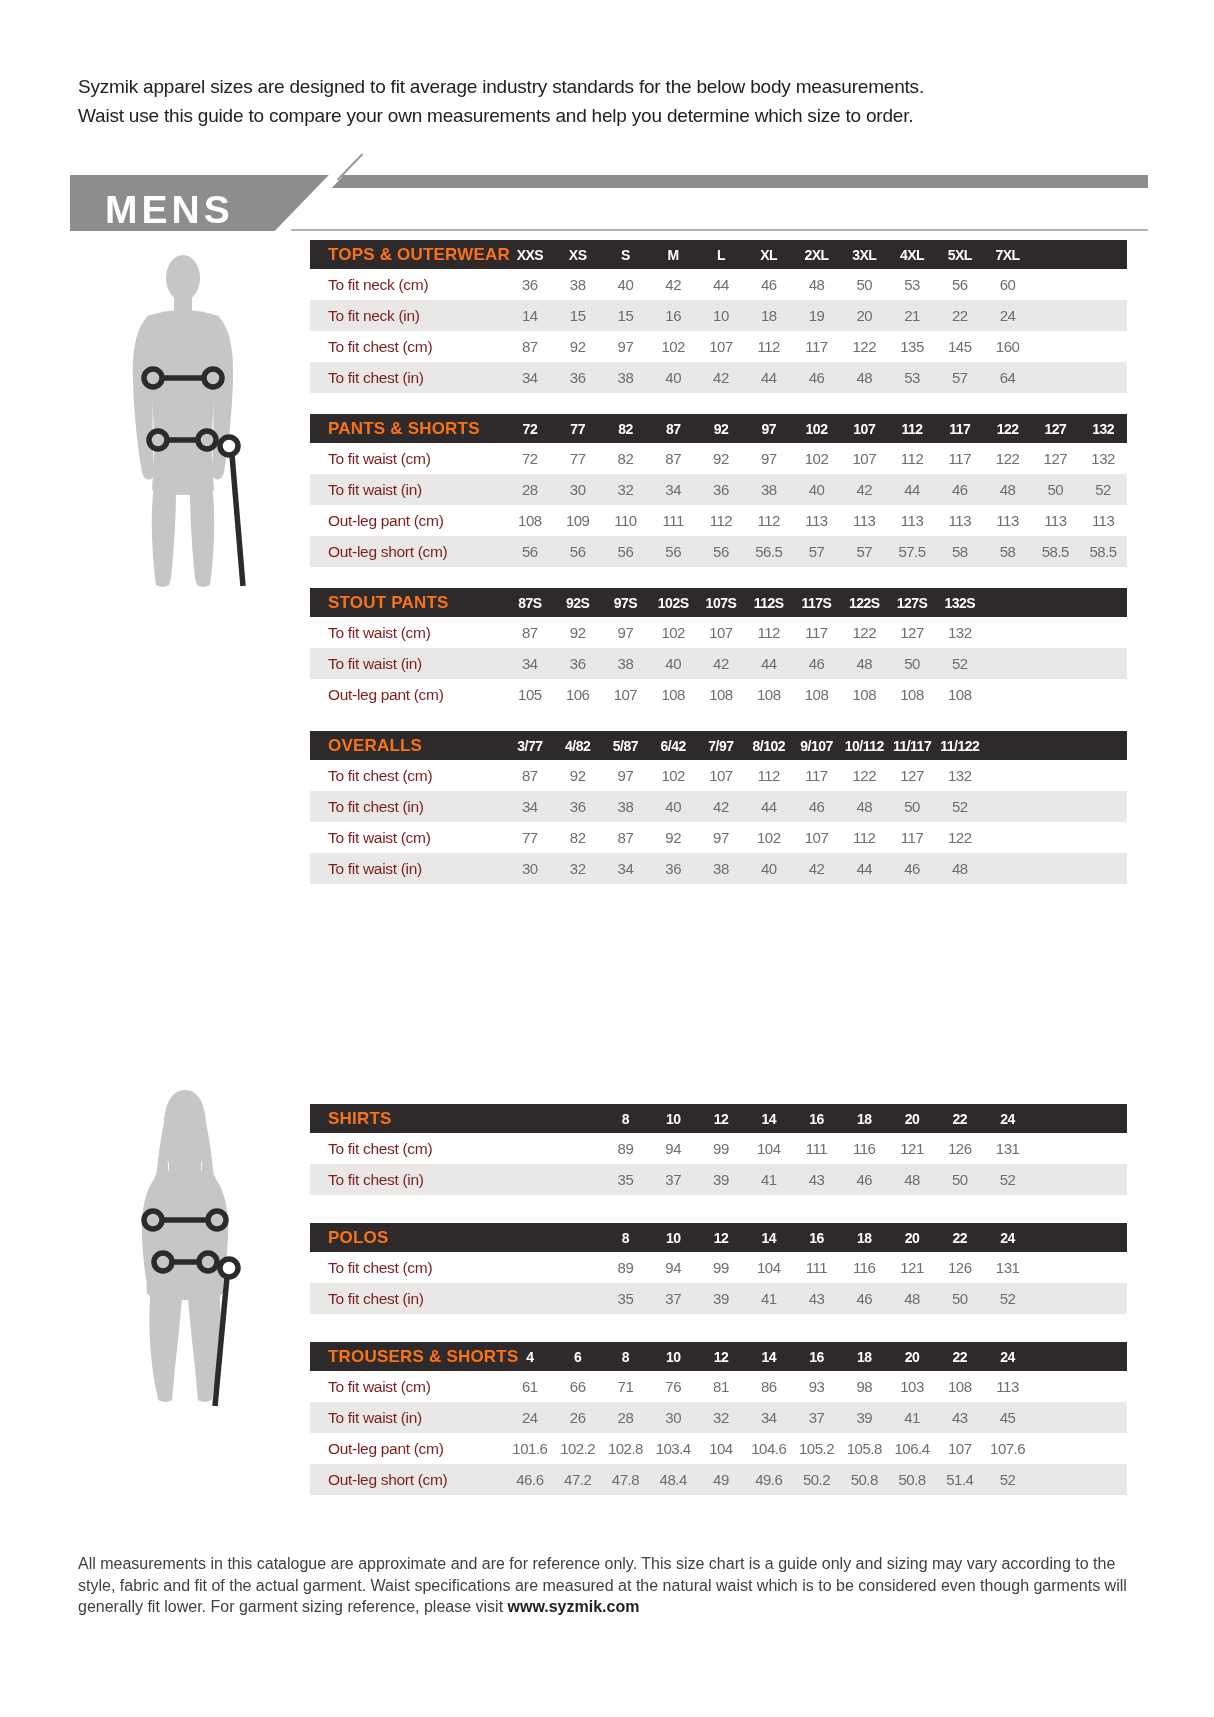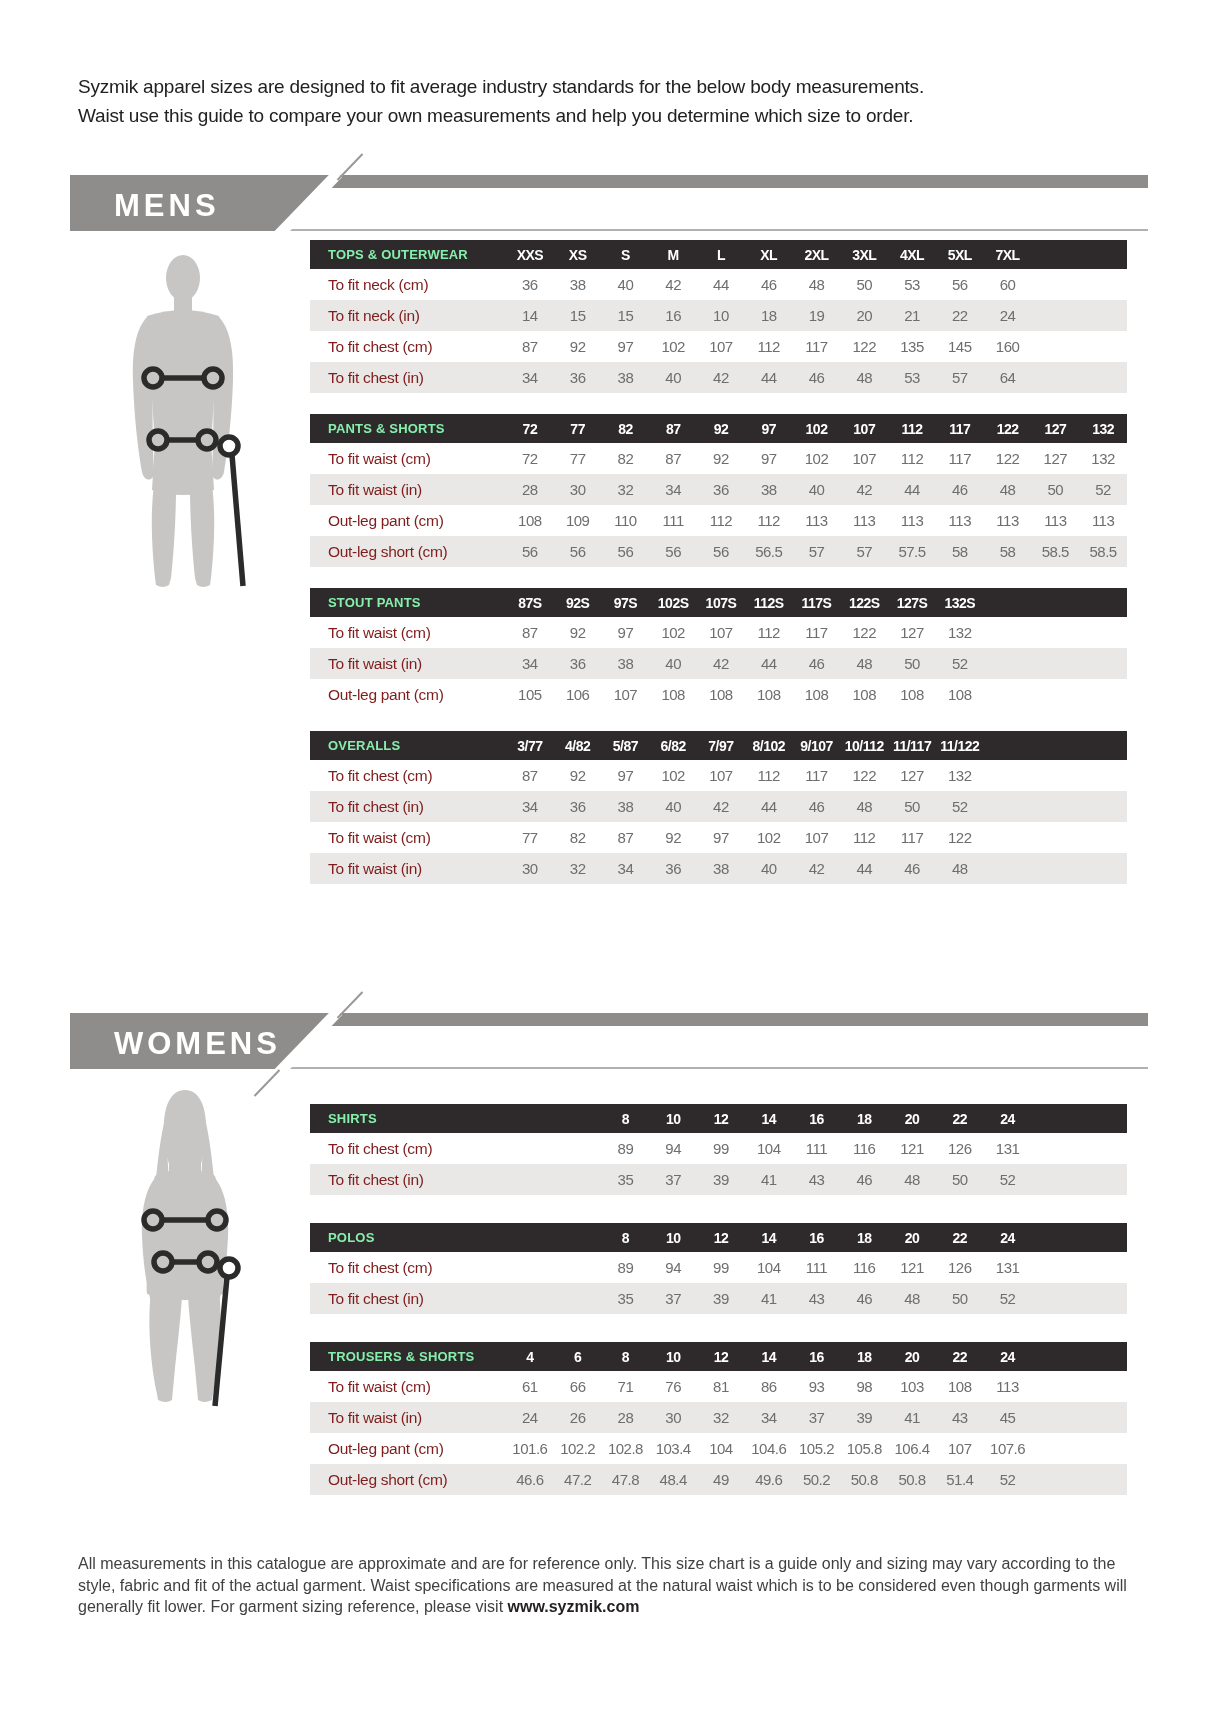--- a/index.html
+++ b/index.html
@@ -10,32 +10,32 @@
 
   
   .banner{position:absolute;left:70px;width:1078px;height:56px;}
   .banner .bar{position:absolute;top:0;left:0;right:0;height:13px;background:#8f8c8c;}
   .banner .block{position:absolute;top:0;left:0;width:266px;height:56px;background:#8f8c8c;
                  clip-path:polygon(0 0,266px 0,210px 56px,0 56px);}
   .banner .bottom-line{position:absolute;left:218px;right:0;bottom:0;height:2px;background:#b2b0b0;}
   .banner .slash-gap{position:absolute;left:232px;top:-14px;width:11px;height:88px;background:#fff;transform:rotate(44deg);}
   .banner .slash-top{position:absolute;left:279px;top:-26px;width:2px;height:36px;background:#9a9898;transform:rotate(44deg);}
   .banner .slash-bottom{position:absolute;left:196px;top:52px;width:2px;height:36px;background:#9a9898;transform:rotate(44deg);}
-  .banner .label{position:absolute;left:44px;top:13px;font-size:31px;font-weight:700;color:#ffffff;letter-spacing:4px;}
+  .banner .label{position:absolute;left:35px;top:13px;font-size:39px;font-weight:700;color:#ffffff;letter-spacing:4px;}
 
   
   .tables{position:absolute;left:310px;width:817px;}
   .size-table{width:817px;}
   .tables.mens .size-table + .size-table{margin-top:21px;}
   .tables.womens .size-table + .size-table{margin-top:28px;}
   .t-row{display:grid;grid-template-columns:196px repeat(13,1fr);height:31px;align-items:center;}
   .t-row.head{background:#2e2a2b;height:29px;}
   .t-row.alt{background:#e9e8e6;}
   .t-label{padding-left:18px;font-size:15.5px;color:#7f1d1d;letter-spacing:-0.3px;white-space:nowrap;}
-  .head .t-label{color:#86efac;font-size:13px;font-weight:700;letter-spacing:0.2px;}
+  .head .t-label{color:#f97316;font-size:17px;font-weight:700;letter-spacing:0.2px;}
   .t-val{text-align:center;font-size:15px;color:#6d6e70;letter-spacing:-0.5px;}
   .head .t-val{color:#ffffff;font-weight:700;font-size:14px;}
 
   .silhouette{position:absolute;}
   .footer{position:absolute;left:78px;top:1553px;width:1066px;font-size:16px;line-height:21.5px;color:#413f41;}
   .footer b{color:#231f20;}
 </style>
 </head>
 <body>
 
@@ -310,21 +310,21 @@
           <div class="t-val"></div>
           <div class="t-val"></div>
         </div>
       </div>
       <div class="size-table">
         <div class="t-row head">
           <div class="t-label">OVERALLS</div>
           <div class="t-val">3/77</div>
           <div class="t-val">4/82</div>
           <div class="t-val">5/87</div>
-          <div class="t-val">6/82</div>
+          <div class="t-val">6/42</div>
           <div class="t-val">7/97</div>
           <div class="t-val">8/102</div>
           <div class="t-val">9/107</div>
           <div class="t-val">10/112</div>
           <div class="t-val">11/117</div>
           <div class="t-val">11/122</div>
           <div class="t-val"></div>
           <div class="t-val"></div>
           <div class="t-val"></div>
         </div>
@@ -388,29 +388,20 @@
           <div class="t-val">44</div>
           <div class="t-val">46</div>
           <div class="t-val">48</div>
           <div class="t-val"></div>
           <div class="t-val"></div>
           <div class="t-val"></div>
         </div>
       </div>
     </div>
 
-  <div class="banner" style="top:1013px;">
-    <div class="bar"></div>
-    <div class="block"></div>
-    <div class="bottom-line"></div>
-    <div class="slash-gap"></div>
-    <div class="slash-top"></div>
-    <div class="slash-bottom"></div>
-    <div class="label">WOMENS</div>
-  </div>
 
   <div class="silhouette" style="left:105px;top:1078px;">
     <svg width="160" height="330" viewBox="0 0 160 330">
       <g fill="#c7c6c4">
         <path d="M80,12 C94,12 101,28 101,48 C101,64 99,76 96,86 L96,96 L64,96 L64,86 C61,76 59,64 59,48 C59,28 66,12 80,12 Z"></path>
         <path d="M60,40 C55,62 53,82 51,100 L64,100 C62,80 62,58 63,44 Z"></path>
         <path d="M100,40 C105,62 107,82 109,100 L96,100 C98,80 98,58 97,44 Z"></path>
         <path d="M50,98 C60,90 100,90 110,98 C116,118 114,140 106,160 C114,180 120,200 118,216 Q80,228 42,216 C40,200 46,180 54,160 C46,140 44,118 50,98 Z"></path>
         <path d="M50,100 C40,112 36,134 37,158 C38,184 41,204 45,220 C47,229 56,229 56,220 C55,200 54,172 55,146 Z"></path>
         <path d="M110,100 C120,112 124,134 123,158 C122,184 119,204 115,220 C113,229 104,229 104,220 C105,200 106,172 105,146 Z"></path>

